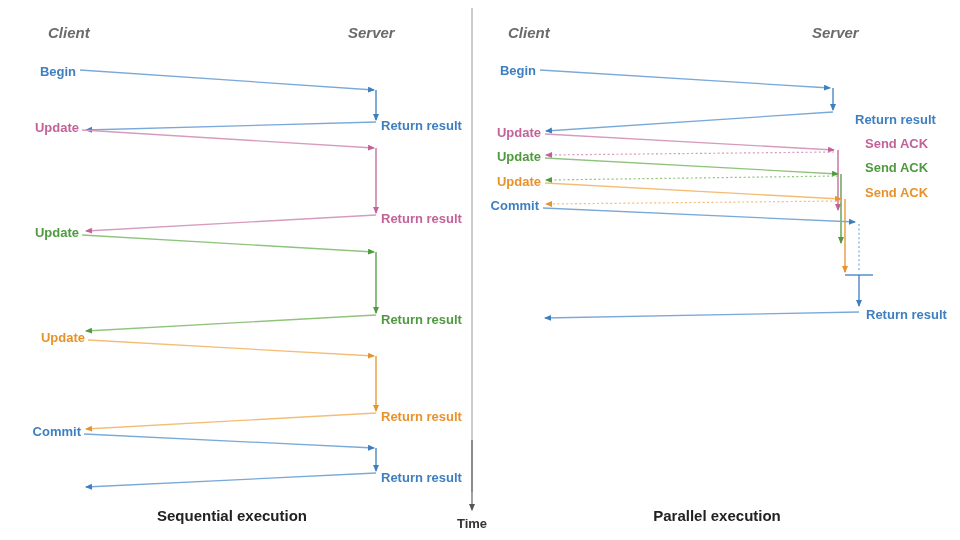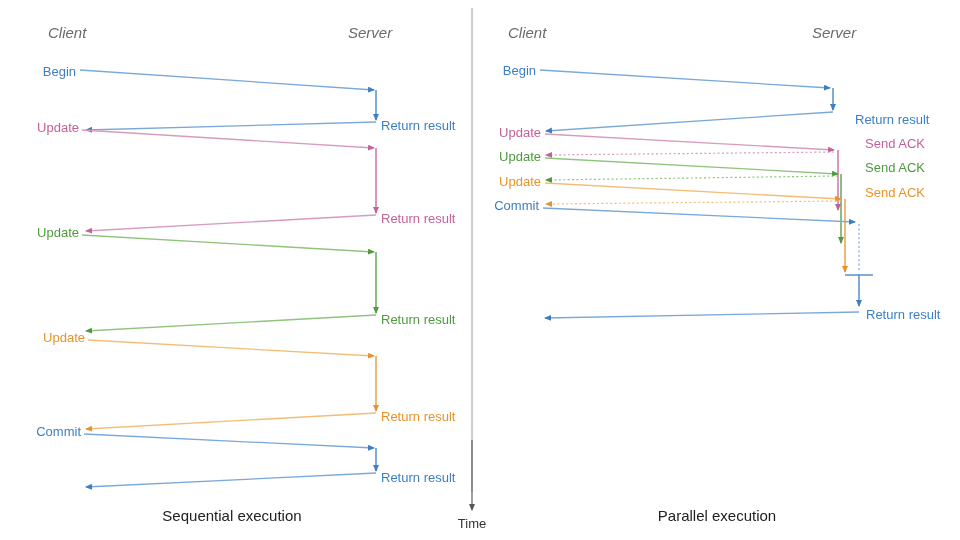--- a/index.html
+++ b/index.html
@@ -10,20 +10,21 @@
   body {
     width: 960px;
     height: 540px;
     font-family: "Liberation Sans", sans-serif;
     overflow: hidden;
   }
   #stage {
     position: relative;
     width: 960px;
     height: 496px;
+    font-weight: bold;
   }
   svg#diagram {
     position: absolute;
     top: 0;
     left: 0;
     width: 960px;
     height: 540px;
   }
   .lane-header {
     font-style: italic;

